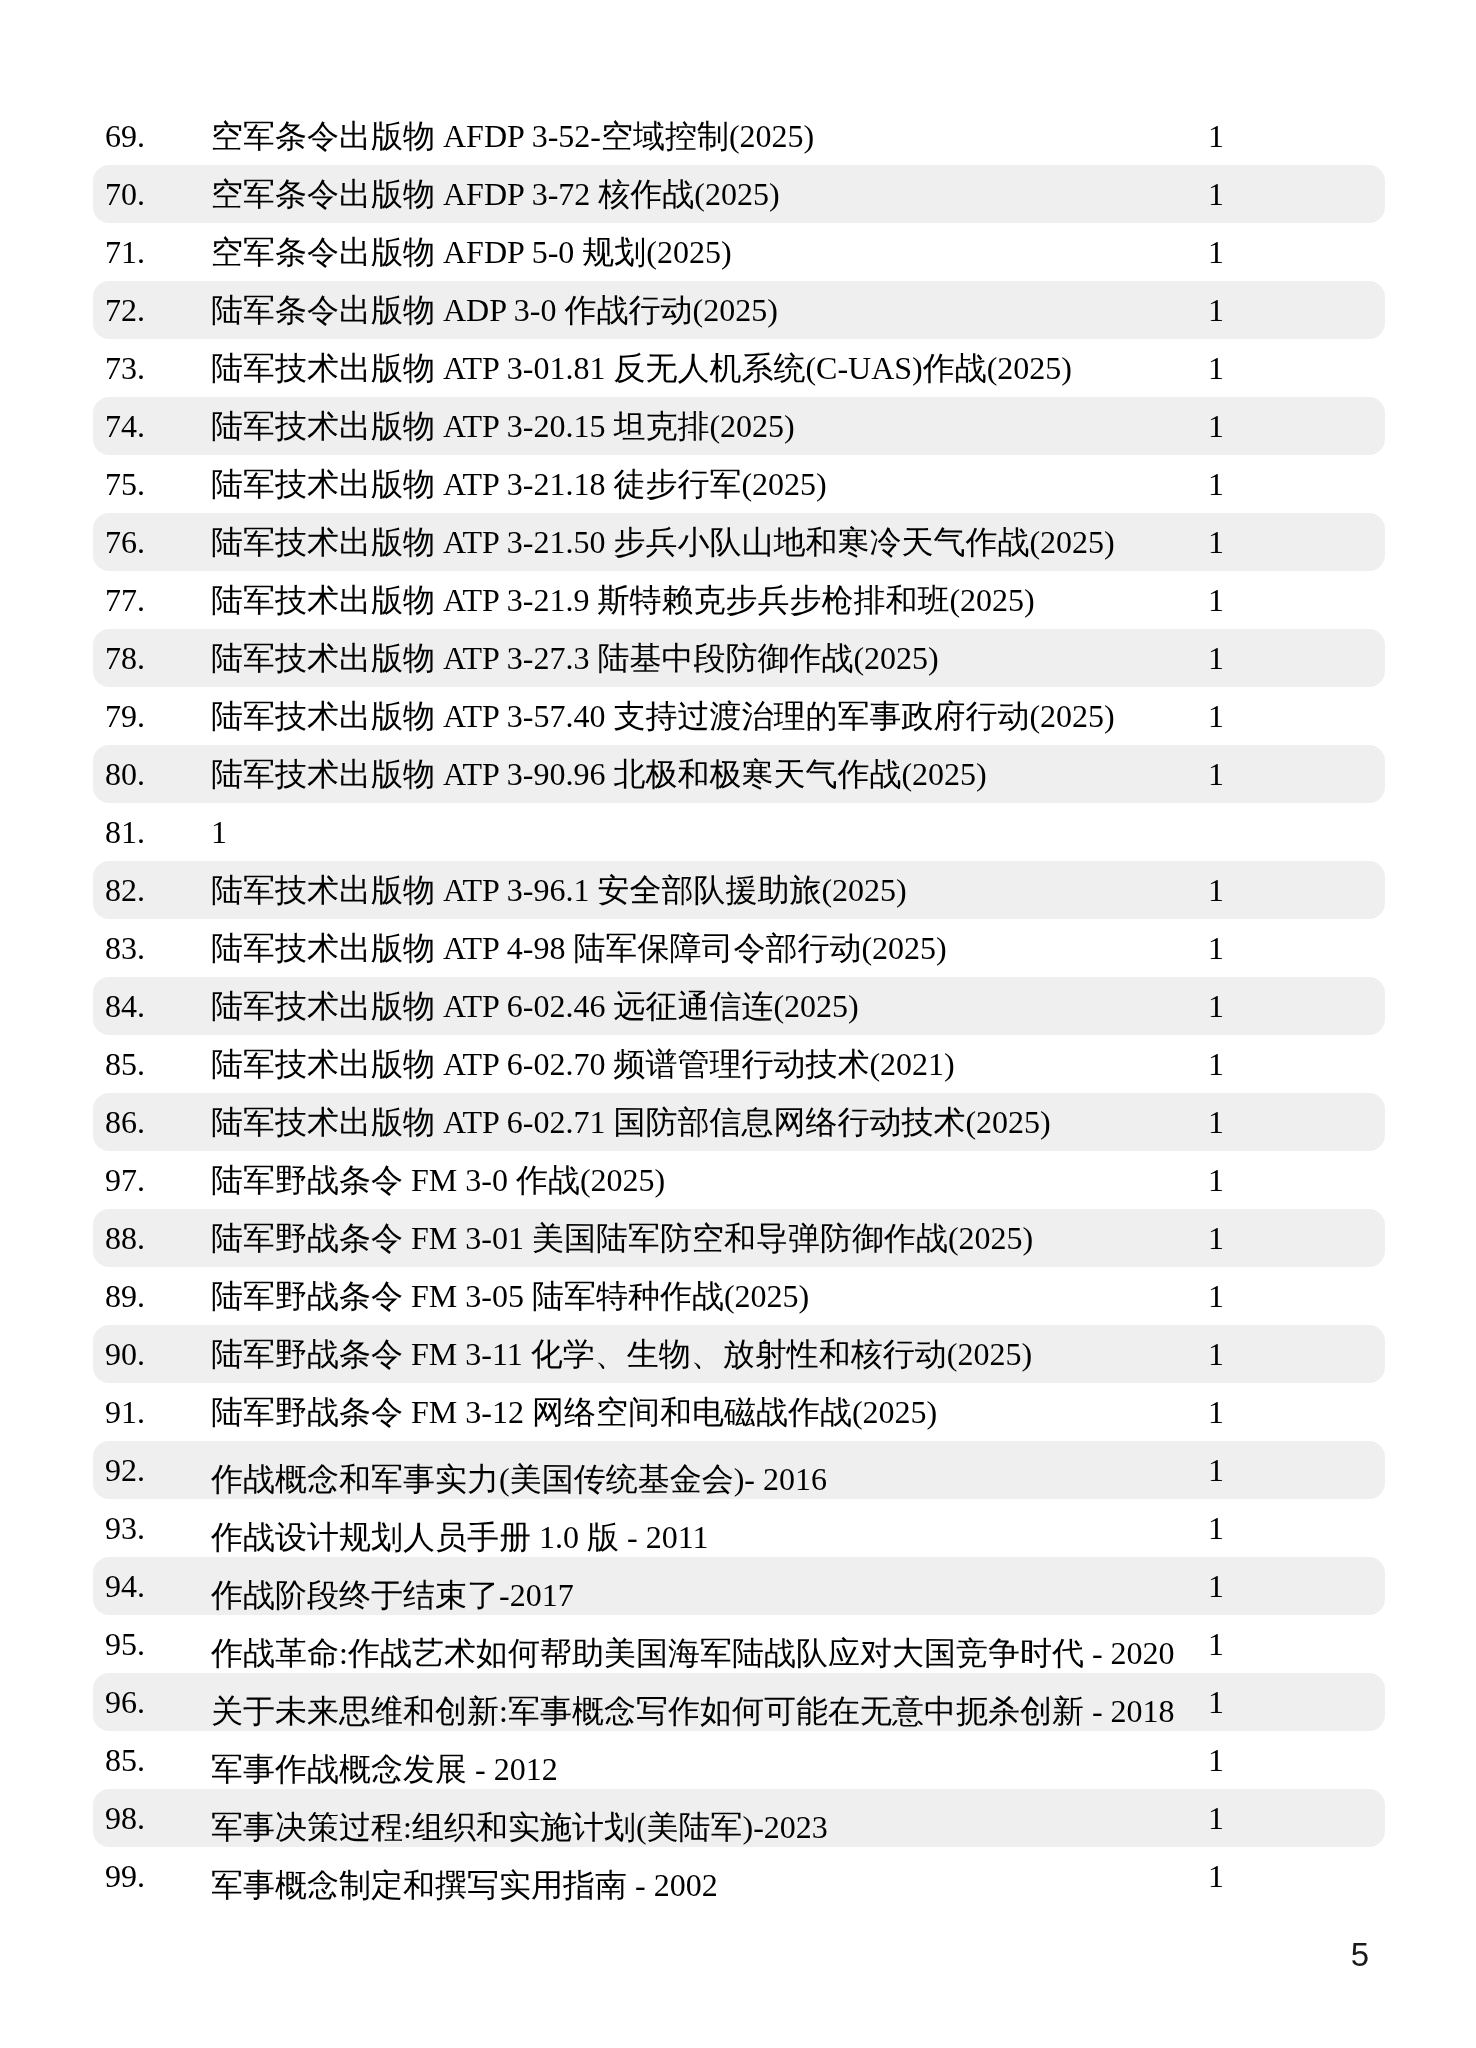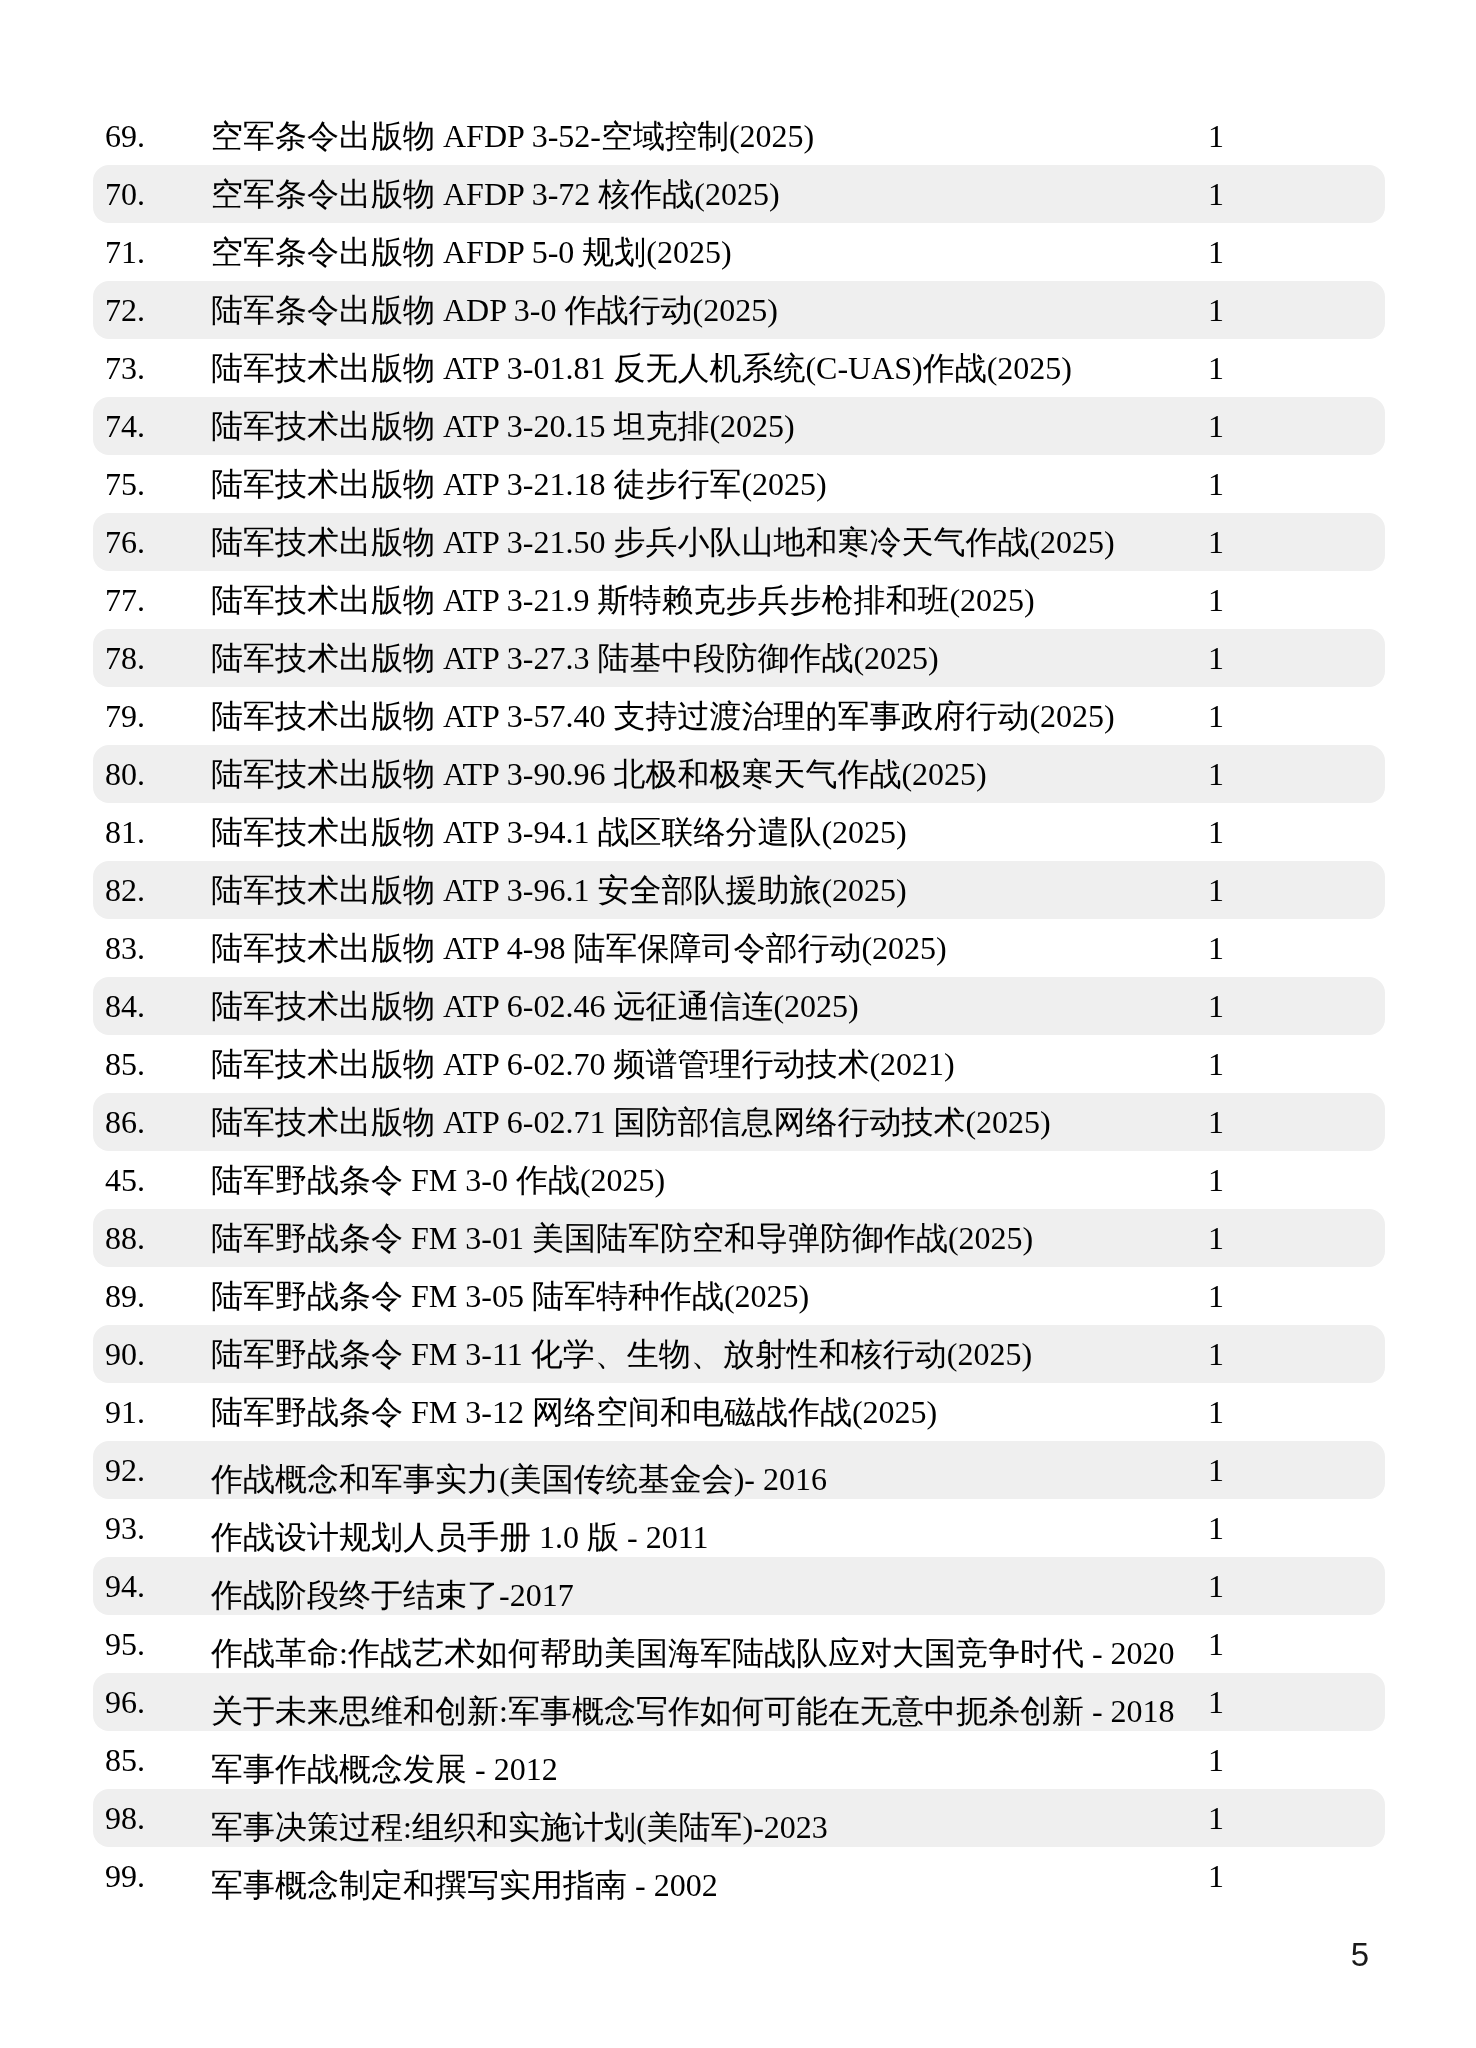--- a/index.html
+++ b/index.html
@@ -122,21 +122,20 @@
         <span class="title">陆军技术出版物 ATP 3-57.40 支持过渡治理的军事政府行动(2025)</span>
         <span class="val">1</span>
       </div>
       <div class="row shaded">
         <span class="num">80.</span>
         <span class="title">陆军技术出版物 ATP 3-90.96 北极和极寒天气作战(2025)</span>
         <span class="val">1</span>
       </div>
       <div class="row">
         <span class="num">81.</span>
-        <span class="title">陆军技术出版物 ATP 3-94.1 战区联络分遣队(2025)</span>
         <span class="val">1</span>
       </div>
       <div class="row shaded">
         <span class="num">82.</span>
         <span class="title">陆军技术出版物 ATP 3-96.1 安全部队援助旅(2025)</span>
         <span class="val">1</span>
       </div>
       <div class="row">
         <span class="num">83.</span>
         <span class="title">陆军技术出版物 ATP 4-98 陆军保障司令部行动(2025)</span>
@@ -151,21 +150,21 @@
         <span class="num">85.</span>
         <span class="title">陆军技术出版物 ATP 6-02.70 频谱管理行动技术(2021)</span>
         <span class="val">1</span>
       </div>
       <div class="row shaded">
         <span class="num">86.</span>
         <span class="title">陆军技术出版物 ATP 6-02.71 国防部信息网络行动技术(2025)</span>
         <span class="val">1</span>
       </div>
       <div class="row">
-        <span class="num">45.</span>
+        <span class="num">97.</span>
         <span class="title">陆军野战条令 FM 3-0 作战(2025)</span>
         <span class="val">1</span>
       </div>
       <div class="row shaded">
         <span class="num">88.</span>
         <span class="title">陆军野战条令 FM 3-01 美国陆军防空和导弹防御作战(2025)</span>
         <span class="val">1</span>
       </div>
       <div class="row">
         <span class="num">89.</span>

